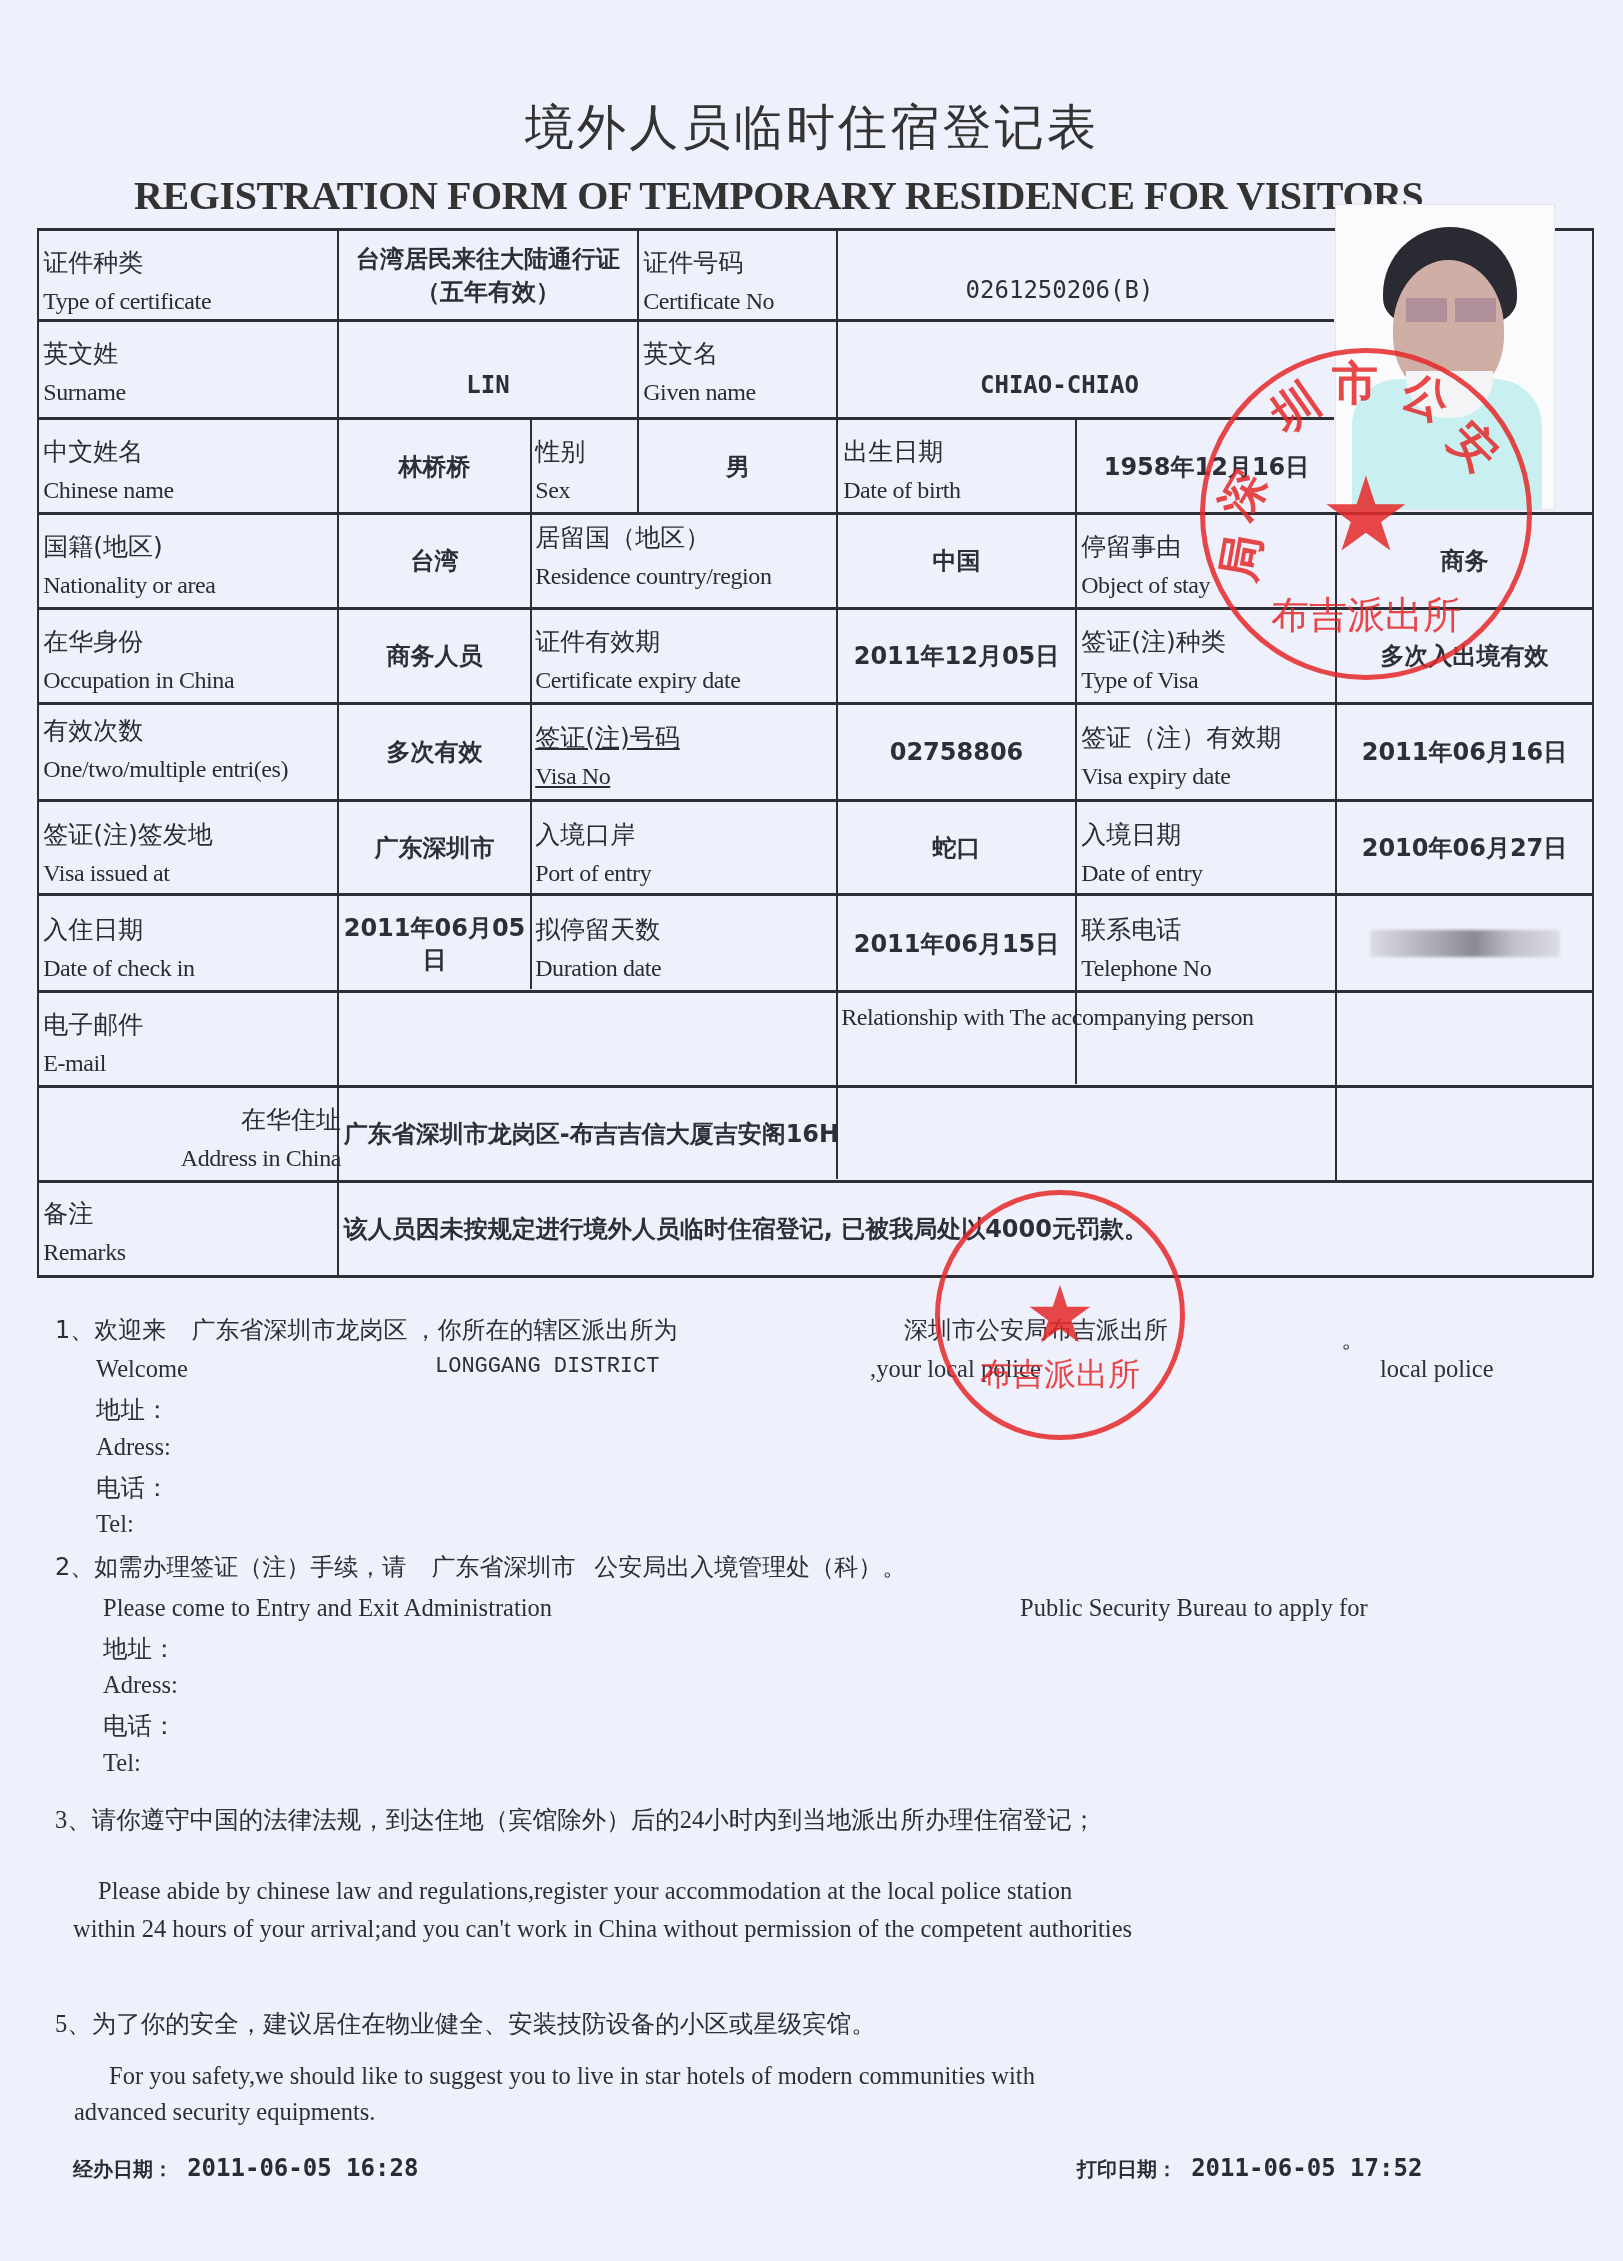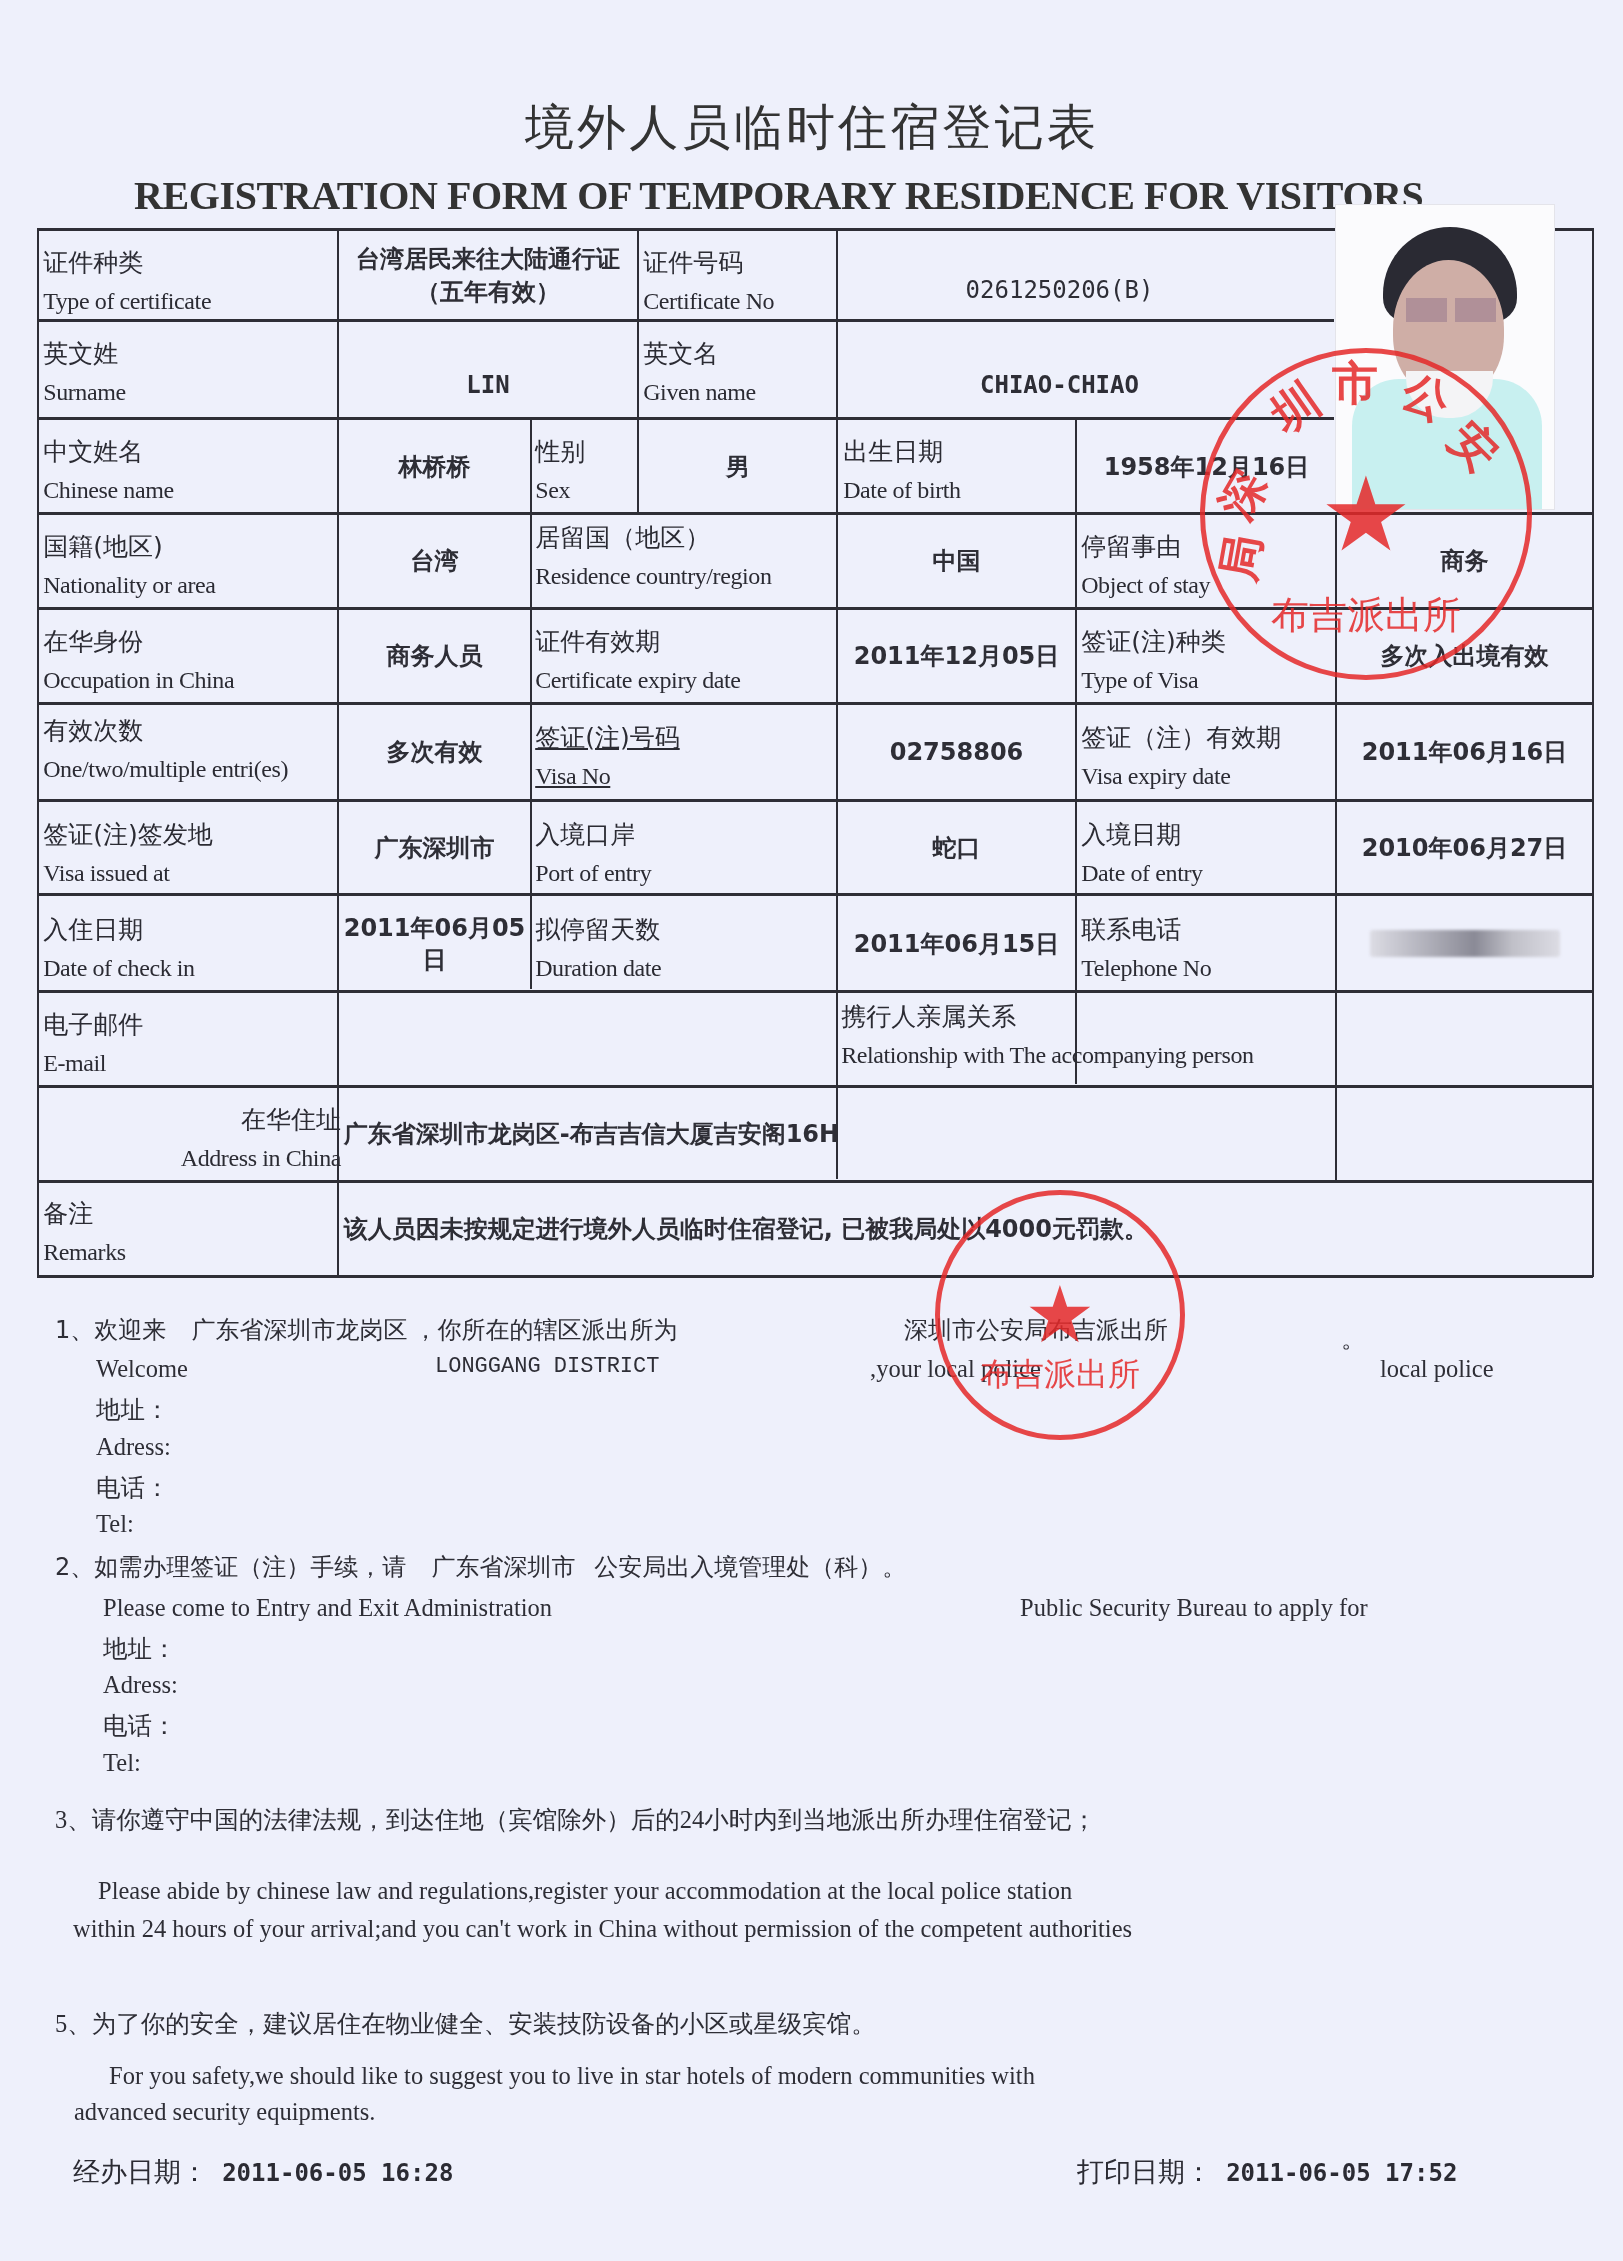--- a/index.html
+++ b/index.html
@@ -53,21 +53,21 @@
   .stamp .star { position: absolute; left: 50%; top: 50%; transform: translate(-50%,-50%); font-size: 103px; line-height: 1; }
   .stamp .bottom { position: absolute; left: 0; right: 0; text-align: center; font-size: 38px; }
   .stamp .arc { position: absolute; font-size: 46px; font-weight: bold; }
   .blurred-phone {
     width: 190px; height: 27px; background: linear-gradient(90deg,#dcdce4,#b0b0ba 30%,#8a8a96 55%,#c0c0c8 75%,#dcdce4);
     filter: blur(1.6px); border-radius: 3.2px;
   }
   
   .notice { font-family: "Liberation Serif", serif; font-size: 24.5px; color: #2e2e36; }
   .notice .cn { font-family: "DejaVu Sans", sans-serif; font-size: 24px; }
-  .footer-label { font-family: "DejaVu Sans", sans-serif; font-size: 27px; }
+  .footer-label { font-family: "DejaVu Sans", sans-serif; font-size: 20px; font-weight: bold; }
   .footer-val { font-family: "DejaVu Sans Mono", monospace; font-weight: bold; font-size: 24px; }
 </style>
 </head>
 <body>
 
 <div class="abs title-cn">境外人员临时住宿登记表</div>
 <div class="abs title-en">REGISTRATION FORM OF TEMPORARY RESIDENCE FOR VISITORS</div>
 
 <div>
 
@@ -216,21 +216,20 @@
 <div class="cell value" style="left:1337px;top:897px;width:255px;height:93px;">
   <div class="blurred-phone"></div>
 </div>
 
 <div class="cell label" style="left:40px;top:1006px;width:293px;">
   <span class="cn">电子邮件</span>
   <span class="en">E-mail</span>
 </div>
 <div class="cell value" style="left:339px;top:993px;width:497px;height:92px;"></div>
 <div class="cell label" style="left:838px;top:998px;width:494px;">
-  <span class="cn">携行人亲属关系</span>
   <span class="en">Relationship with The accompanying person</span>
 </div>
 <div class="cell value" style="left:1337px;top:993px;width:255px;height:92px;"></div>
 
 <div class="cell label" style="left:48px;top:1101px;width:293px;text-align:right;">
   <span class="cn">在华住址</span>
   <span class="en">Address in China</span>
 </div>
 <div class="cell value left" style="left:339px;top:1088px;width:1252px;height:92px;">广东省深圳市龙岗区-布吉吉信大厦吉安阁16H</div>
 

